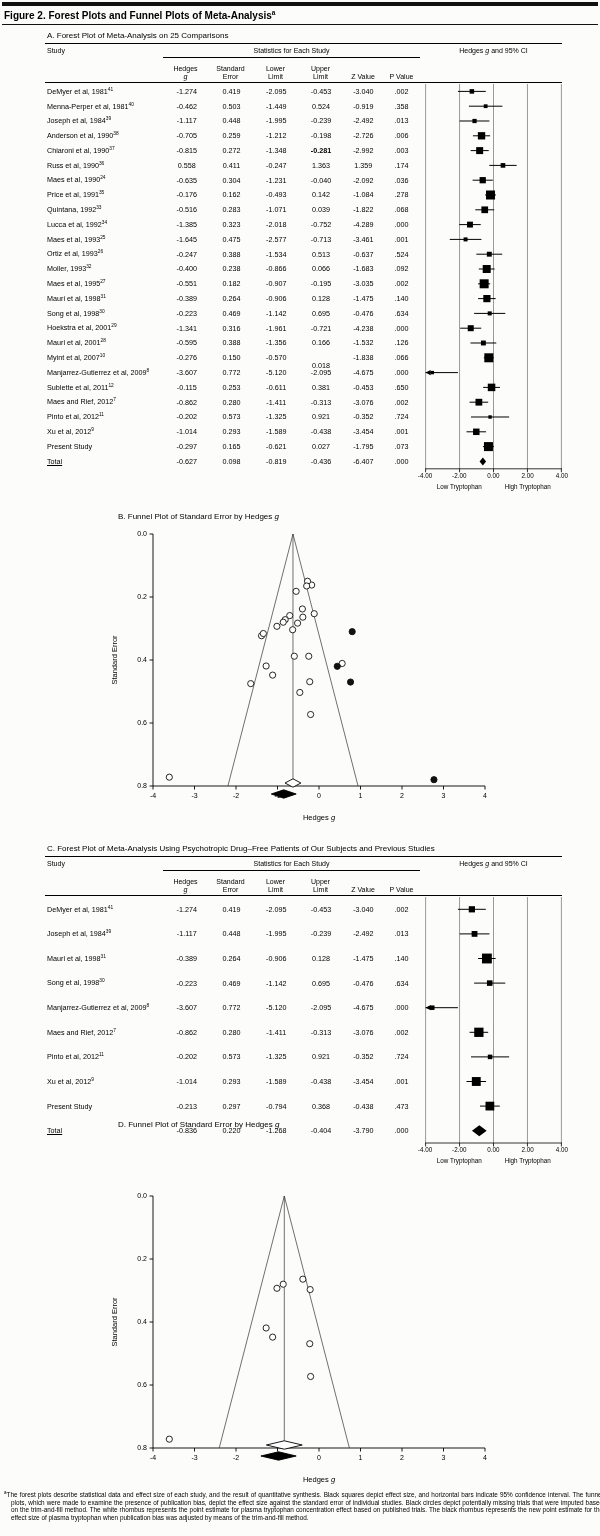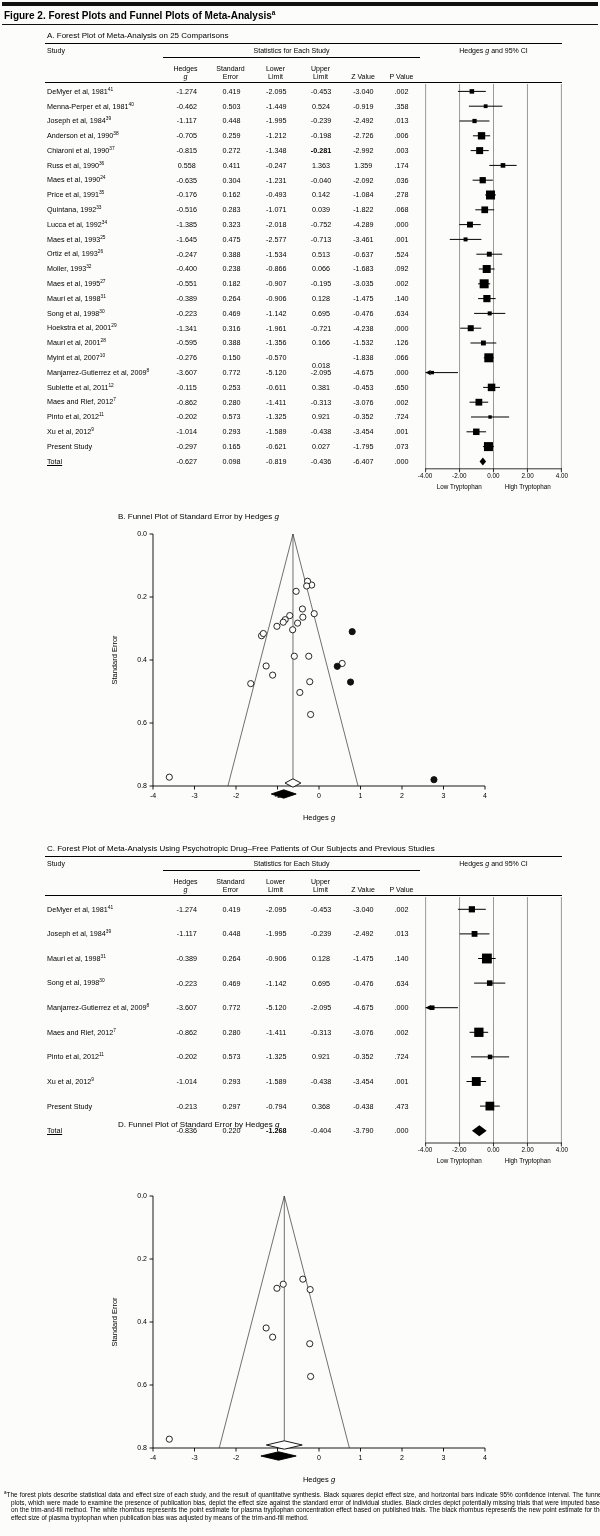--- a/index.html
+++ b/index.html
@@ -569,21 +569,21 @@
         <span class="cn" style="width: 45px;">0.297</span>
         <span class="cn" style="width: 45px;">-0.794</span>
         <span class="cn" style="width: 45px;">0.368</span>
         <span class="cn" style="width: 40px;">-0.438</span>
         <span class="cn" style="width: 37px;">.473</span>
       </div>
       <div class="trow total" style="height: 24.6px;">
         <span class="c0" style="width: 118px;">Total</span>
         <span class="cn" style="width: 45px;">-0.836</span>
         <span class="cn" style="width: 45px;">0.220</span>
-        <span class="cn" style="width: 45px; font-weight: bold;">-1.268</span>
+        <span class="cn" style="width: 45px;">-1.268</span>
         <span class="cn" style="width: 45px;">-0.404</span>
         <span class="cn" style="width: 40px;">-3.790</span>
         <span class="cn" style="width: 37px;">.000</span>
       </div>
     </div>
   <svg id="forestC" style="left:425px;top:897px" width="137" height="252" viewBox="0 0 137 252">
       <line x1="0.6" y1="0" x2="0.6" y2="246" stroke="#555" stroke-width="0.6"></line>
       <line x1="34.550000000000004" y1="0" x2="34.550000000000004" y2="246" stroke="#555" stroke-width="0.6"></line>
       <line x1="68.5" y1="0" x2="68.5" y2="246" stroke="#555" stroke-width="0.6"></line>
       <line x1="102.45" y1="0" x2="102.45" y2="246" stroke="#555" stroke-width="0.6"></line>

